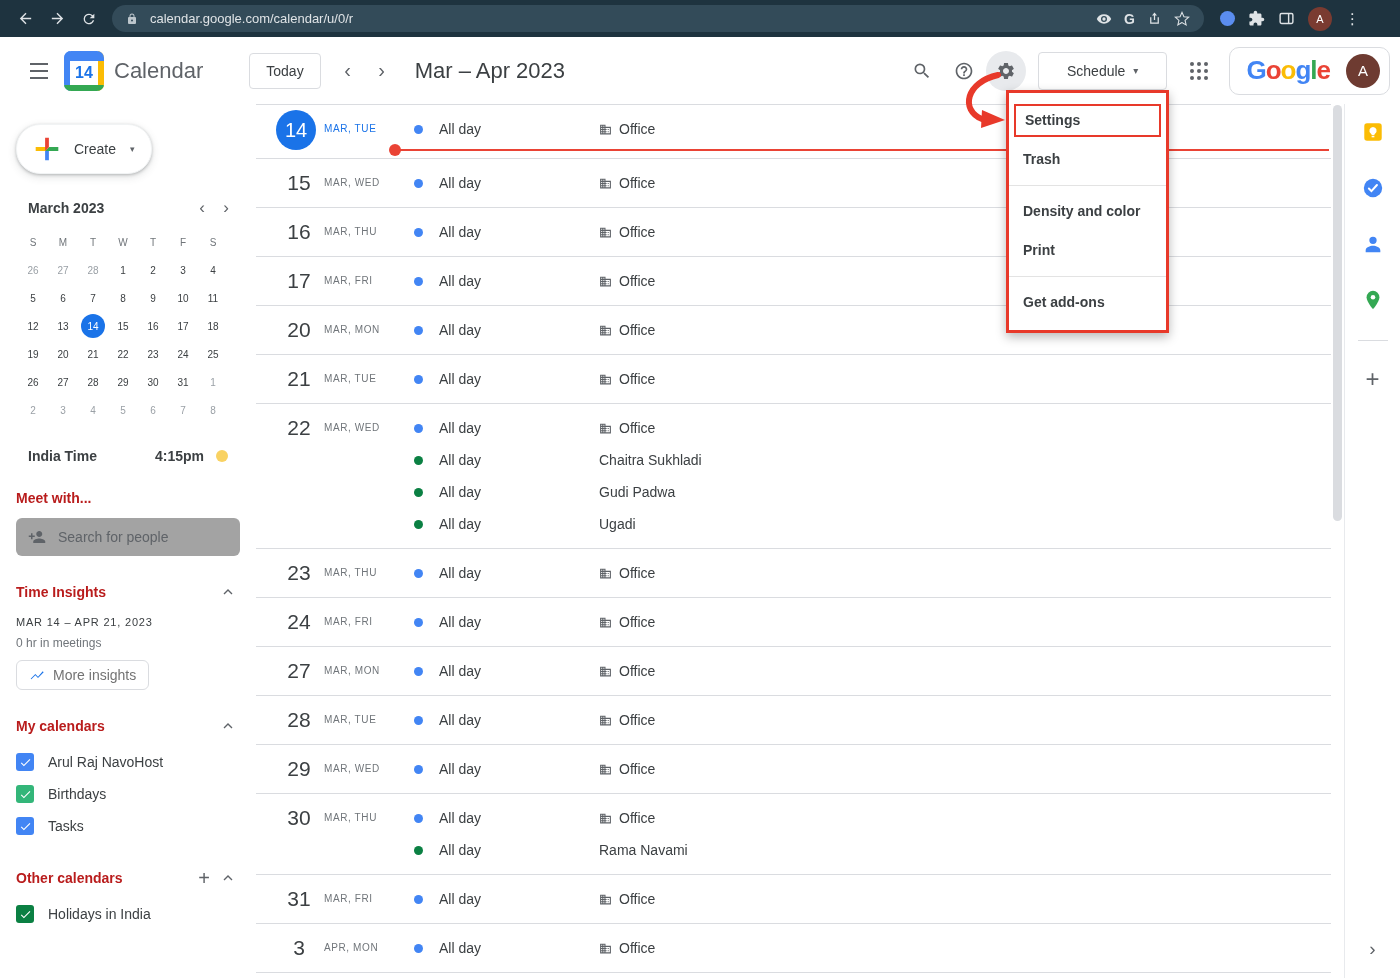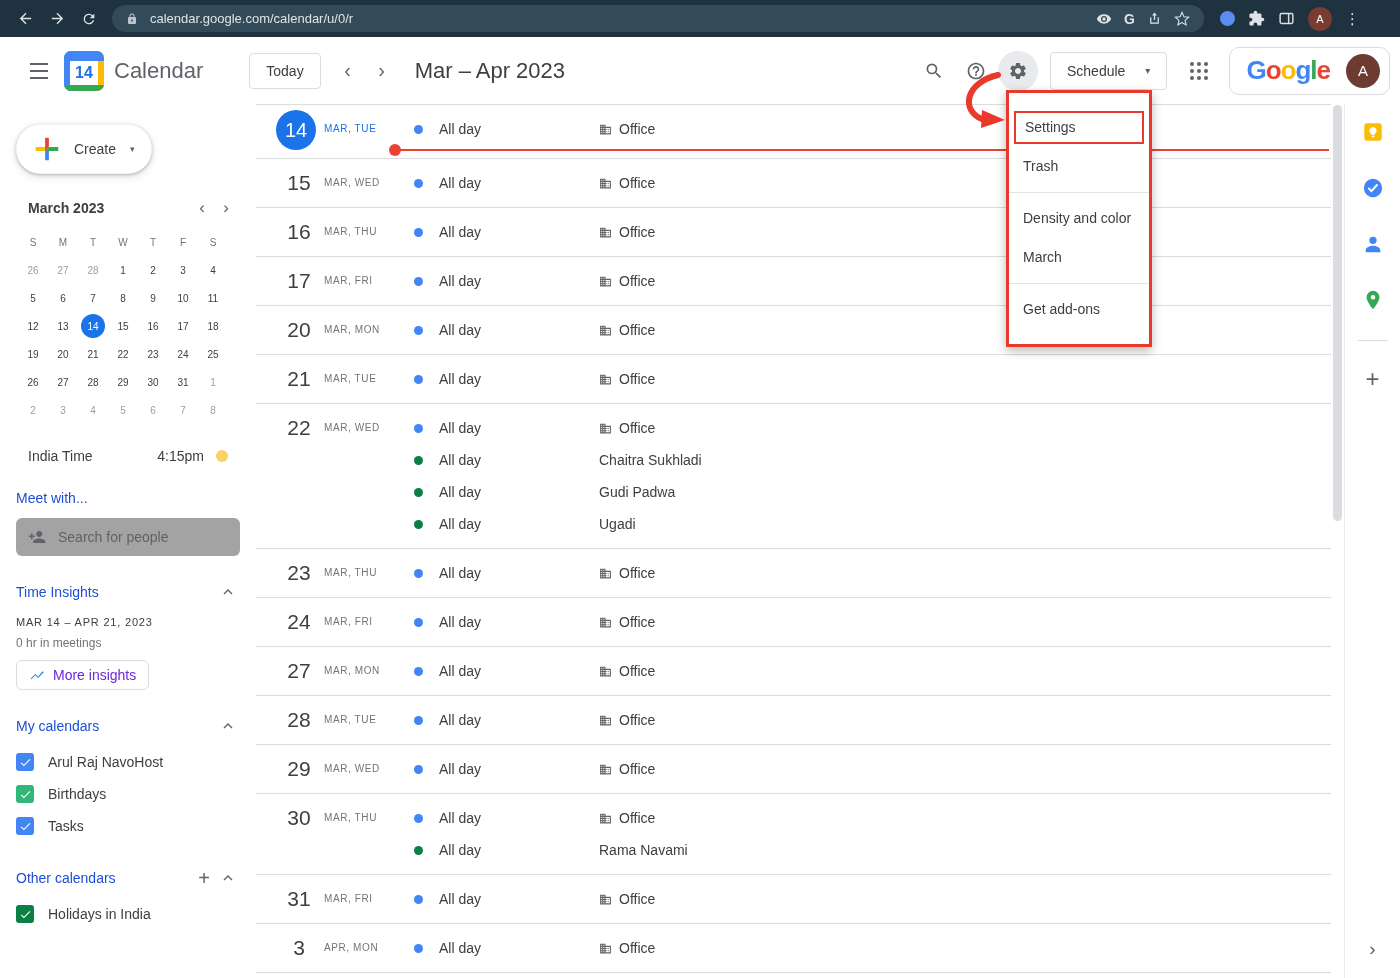--- a/index.html
+++ b/index.html
@@ -38,22 +38,22 @@
   .app-name{font-size:22px;color:#5f6368;margin-left:10px;}
   .today-btn{margin-left:46px;height:36px;padding:0 16px;border:1px solid #dadce0;border-radius:4px;
     background:#fff;font-size:14px;color:#3c4043;display:flex;align-items:center;cursor:pointer;flex:none;}
   .hdr-chevs{display:flex;margin-left:12px;gap:4px;}
   .chev-btn{width:30px;height:30px;display:flex;align-items:center;justify-content:center;font-size:20px;
     color:#5f6368;border-radius:50%;cursor:pointer;}
   .view-title{font-size:22px;color:#3c4043;margin-left:18px;white-space:nowrap;}
   .hdr-right{margin-left:auto;display:flex;align-items:center;gap:2px;padding-right:10px;}
   .icon-btn{width:40px;height:40px;border-radius:50%;display:flex;align-items:center;justify-content:center;cursor:pointer;flex:none;}
   .icon-btn.active{background:#e8eaed;}
-  .schedule-btn{height:36px;border:1px solid #dadce0;border-radius:4px;padding:0 16px;display:flex;
-    align-items:center;gap:20px;font-size:14px;color:#3c4043;background:#fff;margin:0 10px;cursor:pointer;flex:none;text-align:center;}
+  .schedule-btn{height:36px;border:1px solid #dadce0;border-radius:4px;padding:0 28px;display:flex;
+    align-items:center;gap:8px;font-size:14px;color:#3c4043;background:#fff;margin:0 10px;cursor:pointer;flex:none;text-align:center;}
   .caret{font-size:10px;color:#5f6368;}
   .grid-ic{display:grid;grid-template-columns:repeat(3,4px);grid-auto-rows:4px;gap:3px;}
   .grid-ic i{width:4px;height:4px;border-radius:50%;background:#5f6368;}
   .google-box{height:46px;border:1px solid #dadce0;border-radius:10px;display:flex;align-items:center;
     gap:16px;padding:0 9px 0 16px;margin-left:8px;flex:none;}
   #google-logo{font-size:26px;font-weight:bold;letter-spacing:-1px;}
   .g-avatar{width:34px;height:34px;border-radius:50%;background:#6e3b31;color:#fff;display:flex;
     align-items:center;justify-content:center;font-size:15px;}
 
   
@@ -66,40 +66,40 @@
   .mc-head{display:flex;align-items:center;padding:0 8px 0 14px;}
   .mc-month{font-size:14px;font-weight:bold;color:#3c4043;flex:1;}
   .mc-nav{width:24px;height:24px;display:flex;align-items:center;justify-content:center;color:#5f6368;
     font-size:17px;cursor:pointer;}
   .mc-grid{display:grid;grid-template-columns:repeat(7,30px);grid-auto-rows:28px;margin:8px 0 0 4px;}
   .mc-h{font-size:10px;color:#70757a;display:flex;align-items:center;justify-content:center;}
   .mc-d{width:24px;height:24px;place-self:center;border-radius:50%;font-size:10px;color:#3c4043;
     display:flex;align-items:center;justify-content:center;cursor:pointer;}
   .mc-d.other{color:#9aa0a6;}
   .mc-d.sel{background:#1a73e8;color:#fff;}
-  .tz-row{display:flex;align-items:center;margin:24px 26px 0 28px;}
+  .tz-row{display:flex;align-items:center;margin:24px 26px 0 28px;font-weight:bold;}
   .tz-label{font-size:14px;}
   .tz-time{font-size:14px;margin-left:auto;}
   .tz-icon{margin-left:10px;}
   .meet{margin:26px 16px 0 16px;}
-  .sec-title{font-size:14px;font-weight:normal;color:#1d4ed8;}
+  .sec-title{font-size:14px;font-weight:bold;color:#b91c1c;}
   .search-box{margin-top:12px;height:38px;background:#a3a3a3;border-radius:6px;display:flex;
     align-items:center;padding:0 12px;gap:10px;}
   .meet-input{border:none;background:transparent;outline:none;font-size:14px;color:#3c4043;width:160px;
     font-family:"Liberation Sans","DejaVu Sans",sans-serif;}
   .meet-input::placeholder{color:#5f6368;}
   .section{margin:24px 16px 0 16px;}
   .sec-head{display:flex;align-items:center;}
   .sec-head .spacer{flex:1;}
   .mini-act{width:24px;height:24px;display:flex;align-items:center;justify-content:center;color:#5f6368;
     font-size:20px;cursor:pointer;}
   .ti-range{font-size:11px;letter-spacing:.8px;color:#3c4043;margin-top:12px;}
   .ti-meet{font-size:12px;color:#70757a;margin-top:8px;}
   .more-btn{margin-top:10px;height:30px;border:1px solid #dadce0;border-radius:6px;background:#fff;
-    display:inline-flex;align-items:center;gap:8px;padding:0 12px;font-size:14px;color:#6d28d9;cursor:pointer;}
+    display:inline-flex;align-items:center;gap:8px;padding:0 12px;font-size:14px;color:#737373;cursor:pointer;}
   .cal-list{margin-top:8px;}
   .cal-item{display:flex;align-items:center;gap:14px;height:32px;cursor:pointer;}
   .cbox{width:18px;height:18px;border-radius:3px;display:flex;align-items:center;justify-content:center;flex:none;}
   .cal-label{font-size:14px;color:#3c4043;}
 
   
   .schedule{position:absolute;left:256px;top:104px;width:1075px;bottom:0;overflow:hidden;background:#fff;}
   .s-row{position:relative;display:flex;border-top:1px solid #dadce0;padding:8px 0;}
   .s-date{width:34px;height:32px;margin-left:26px;font-size:21px;color:#3c4043;display:flex;
     align-items:center;justify-content:center;flex:none;cursor:pointer;}
@@ -127,22 +127,22 @@
     border-left:1px solid #e8eaed;display:flex;flex-direction:column;align-items:center;
     padding-top:8px;box-sizing:border-box;}
   .rail-btn{width:40px;height:40px;border-radius:50%;display:flex;align-items:center;justify-content:center;
     margin-bottom:16px;cursor:pointer;flex:none;}
   .rail-divider{width:30px;height:1px;background:#dadce0;margin:4px 0 18px;}
   .rail-plus{font-size:24px;color:#5f6368;font-weight:normal;}
   .rail-expand{position:absolute;bottom:18px;left:50%;transform:translateX(-50%);color:#5f6368;
     font-size:19px;cursor:pointer;}
 
   
-  .settings-menu{position:absolute;left:1006px;top:90px;width:146px;box-sizing:border-box;background:#fff;
-    border:3px solid #e8392a;box-shadow:0 4px 10px rgba(0,0,0,.28);padding:18px 0;z-index:50;}
+  .settings-menu{position:absolute;left:1006px;top:90px;width:163px;box-sizing:border-box;background:#fff;
+    border:3px solid #e8392a;box-shadow:0 4px 10px rgba(0,0,0,.28);padding:11px 0;z-index:50;font-weight:bold;}
   .menu-item{height:33px;line-height:33px;padding-left:14px;font-size:14px;color:#3c4043;cursor:pointer;margin-top:6px;}
   .menu-item.highlighted{box-sizing:border-box;border:2px solid #e8392a;margin:0 5px 3px 5px;
     padding-left:9px;line-height:29px;}
   .menu-divider{height:1px;background:#e3e3e3;margin:9px 0;}
   .annot-arrow{position:absolute;left:952px;top:70px;z-index:60;pointer-events:none;}
 </style>
 </head>
 <body>
 
 <div class="browser-bar">
@@ -722,21 +722,21 @@
   <div class="rail-divider"></div>
   <span class="rail-btn rail-plus">+</span>
   <span class="rail-expand">›</span>
 </div>
 
 <div class="settings-menu" id="settings-menu">
     <div class="menu-item highlighted">Settings</div>
     <div class="menu-item">Trash</div>
     <div class="menu-divider"></div>
     <div class="menu-item">Density and color</div>
-    <div class="menu-item">March</div>
+    <div class="menu-item">Print</div>
     <div class="menu-divider"></div>
     <div class="menu-item">Get add-ons</div>
   </div>
 
 <svg class="annot-arrow" width="72" height="64" viewBox="0 0 72 64">
   <path d="M46 5 C14 12, 8 40, 30 49" stroke="#e8392a" stroke-width="6" fill="none" stroke-linecap="round"></path>
   <polygon points="30,40 53,50 29,58" fill="#e8392a"></polygon>
 </svg>
 
 </body></html>

